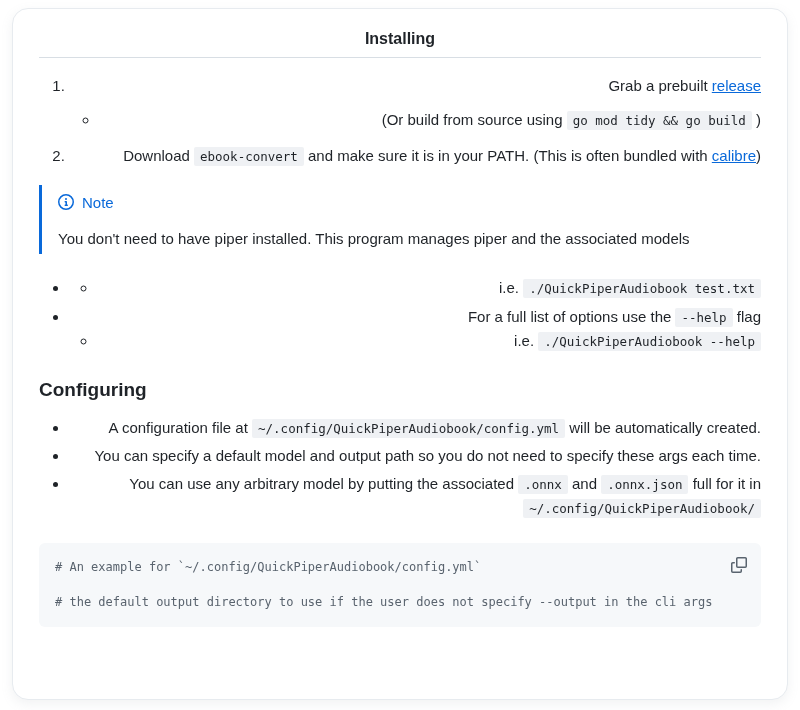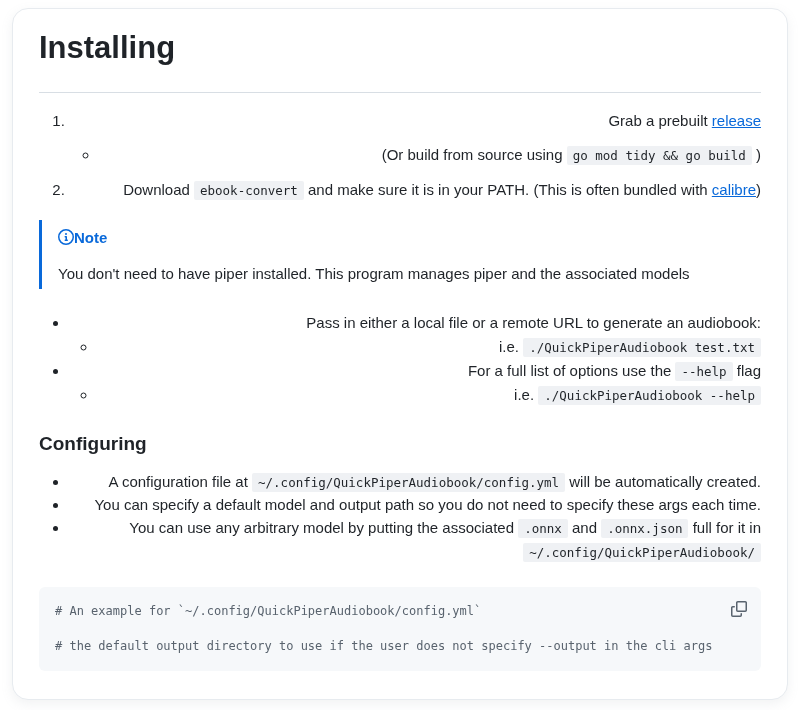--- a/index.html
+++ b/index.html
@@ -9,43 +9,43 @@
     font-family: "Liberation Sans", sans-serif;
     color: #1f2328; font-size: 15px; line-height: 1.55;
   }
   .card {
     position: absolute; left: 12px; top: 8px; width: 776px; height: 692px;
     background: #ffffff; border: 1px solid #e7ebef; border-radius: 16px;
     box-shadow: 0 4px 12px rgba(140,149,159,0.12);
     padding: 14px 26px 24px 26px; overflow: hidden;
   }
   h2 {
-    font-size: 31px; font-weight: 600; margin: 6px 0 16px 0;
-    padding-bottom: 24px; border-bottom: 1px solid #d8dee4; line-height: 1.25;
+    font-size: 16px; font-weight: 600; margin: 6px 0 16px 0;
+    padding-bottom: 8px; border-bottom: 1px solid #d8dee4; line-height: 1.25; text-align: center;
   }
   h2.mt { margin-top: 26px; }
   h3 { font-size: 19px; font-weight: 600; margin: 26px 0 14px 0; line-height: 1.25; }
   ol.steps { margin: 0 0 14px 0; padding-left: 30px; }
   ol.steps > li + li { margin-top: 12px; }
   ol.steps ul { list-style: circle; margin: 11px 0 0 0; padding-left: 28px; }
   ul.bullets { margin: 0 0 14px 0; padding-left: 30px; list-style: disc; }
-  ul.bullets > li + li { }
+  ul.bullets > li + li { margin-top: 5px; }
   ul.bullets ul { list-style: circle; margin: 1px 0 0 0; padding-left: 26px; }
   li { padding-left: 2px; text-align: right; }
   a.link { color: #0969da; text-decoration: underline; cursor: pointer; }
   code.inline {
     font-family: "DejaVu Sans Mono", monospace; font-size: 12.5px;
     background: #eff1f4; padding: 2px 6px; border-radius: 2px; white-space: nowrap;
   }
   .alert {
     border-left: 3px solid #0969da; padding: 6px 16px 4px 16px; margin: 18px 0 22px 0;
   }
   .alert-title {
-    display: flex; align-items: center; gap: 0; color: #0969da;
-    font-weight: 700; font-size: 15px; margin-bottom: 13px;
+    display: flex; align-items: center; gap: 8px; color: #0969da;
+    font-weight: 400; font-size: 15px; margin-bottom: 13px;
   }
   .alert-title svg { flex: 0 0 auto; }
   .alert-body { margin: 0; font-size: 15px; color: #1f2328; }
   .code-wrap { position: relative; margin-top: 24px; }
   pre.code-block {
     margin: 0; background: #f6f8fa; border-radius: 6px; padding: 16px;
     font-family: "DejaVu Sans Mono", monospace; font-size: 12px; line-height: 1.45;
     color: #1f2328; overflow: hidden;
   }
   .cl { min-height: 17px; white-space: pre; }
@@ -83,21 +83,20 @@
         <path d="M0 8a8 8 0 1 1 16 0A8 8 0 0 1 0 8Zm8-6.5a6.5 6.5 0 1 0 0 13 6.5 6.5 0 0 0 0-13ZM6.5 7.75A.75.75 0 0 1 7.25 7h1a.75.75 0 0 1 .75.75v2.75h.25a.75.75 0 0 1 0 1.5h-2a.75.75 0 0 1 0-1.5h.25v-2h-.25a.75.75 0 0 1-.75-.75ZM8 6a1 1 0 1 1 0-2 1 1 0 0 1 0 2Z"></path>
       </svg>
       <span>Note</span>
     </div>
     <p class="alert-body">You don't need to have piper installed. This program manages piper and the associated models</p>
   </div>
 
 
   <ul class="bullets">
     <li>
-      <span>Pass in either a local file or a remote URL to generate an audiobook:</span>
       <ul>
         <li>
           <span>i.e. </span><code class="inline">./QuickPiperAudiobook test.txt</code>
         </li>
       </ul>
     </li>
     <li>
       <span>For a full list of options use the </span><code class="inline">--help</code><span> flag</span>
       <ul>
         <li>

